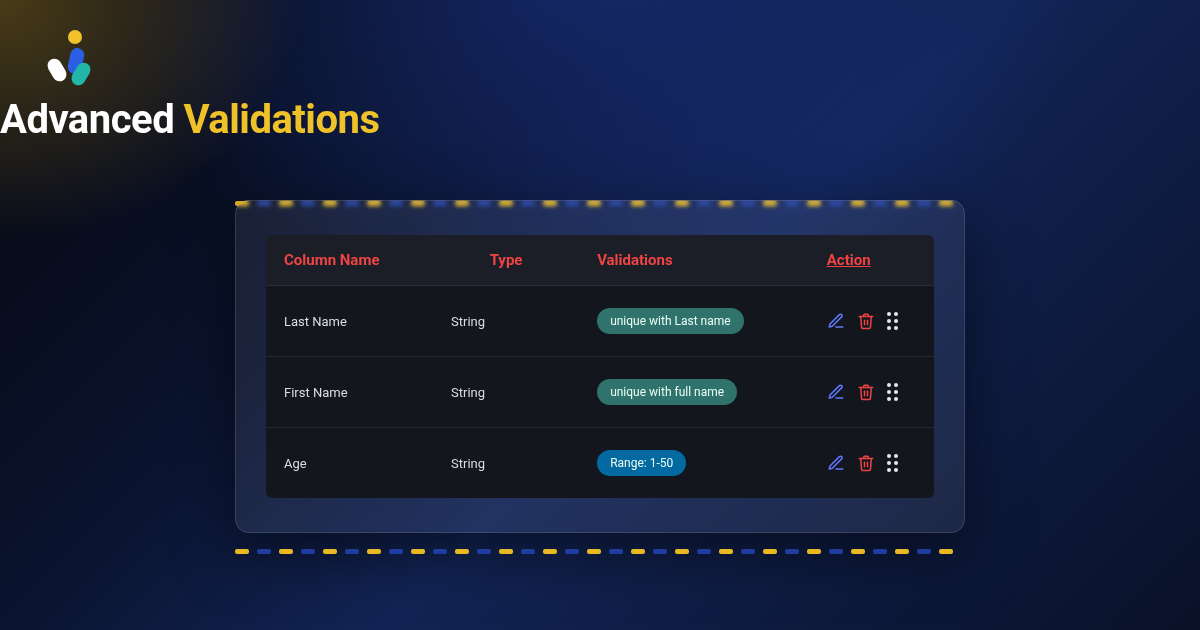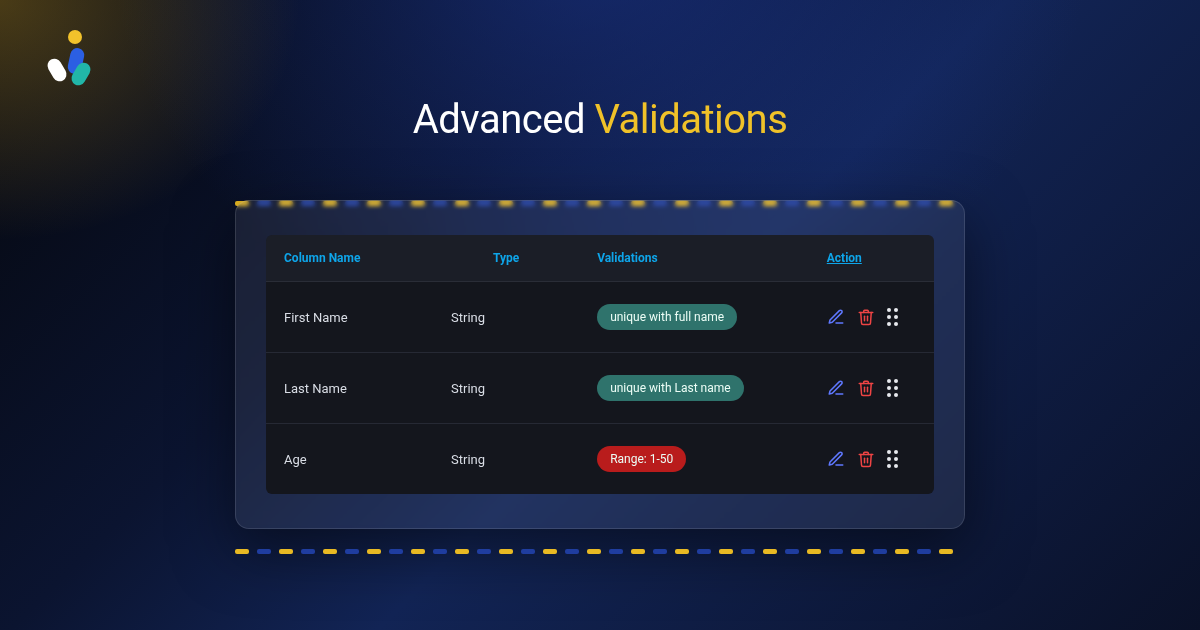--- a/index.html
+++ b/index.html
@@ -16,23 +16,22 @@
     top: 28px;
     left: 44px;
     width: 52px;
     height: 60px;
   }
   .title {
     position: absolute;
     top: 96px;
     left: 0;
     right: 0;
-    text-align: center;
     font-size: 40px;
-    font-weight: 400;
+    font-weight: 700;
     letter-spacing: -0.5px;
     color: #ffffff;
   }
   .title .accent { color: #f0c229; }
 
   .card {
     position: absolute;
     top: 200px;
     left: 235px;
     width: 730px;
@@ -66,23 +65,23 @@
 
   table {
     width: 100%;
     border-collapse: collapse;
     background: transparent;
     color: #d9dde5;
     font-size: 13px;
   }
   thead th {
     background: #1b1e27;
-    color: #0ea5e9;
+    color: #ef4444;
     font-weight: 700;
-    font-size: 12px;
+    font-size: 15px;
     text-align: left;
     padding: 16px 18px;
     border-bottom: 1px solid #2a2d37;
   }
   thead th:first-child { border-top-left-radius: 6px; }
   thead th:last-child { border-top-right-radius: 6px; }
   tbody td {
     background: #14161d;
     padding: 22px 18px;
     border-bottom: 1px solid #262934;
@@ -99,21 +98,21 @@
 
   .pill {
     display: inline-block;
     padding: 6px 13px;
     border-radius: 14px;
     font-size: 12px;
     color: #ecfdf6;
     white-space: nowrap;
   }
   .pill-teal  { background: #2f736c; }
-  .pill-green { background: #b91c1c; }
+  .pill-green { background: #0369a1; }
 
   .actions {
     display: flex;
     align-items: center;
     gap: 12px;
   }
   .icon-btn {
     width: 18px;
     height: 18px;
     display: inline-flex;
@@ -157,23 +156,23 @@
       <tr>
         <th class="col-name">Column Name</th>
         <th class="col-type">Type</th>
         <th class="col-valid">Validations</th>
         <th class="col-action">Action</th>
       </tr>
     </thead>
     <tbody>
 
     <tr>
-          <td>First Name</td>
+          <td>Last Name</td>
           <td>String</td>
-          <td><span class="pill pill-teal">unique with full name</span></td>
+          <td><span class="pill pill-teal">unique with Last name</span></td>
           <td>
             <div class="actions">
               <span class="icon-btn">
                 <span>
                   <svg width="18" height="18" viewBox="0 0 24 24" fill="none" stroke="#5f78ff" stroke-width="2" stroke-linecap="round" stroke-linejoin="round">
                     <path d="M12 20h9"></path>
                     <path d="M16.5 3.5a2.121 2.121 0 0 1 3 3L7 19l-4 1 1-4 12.5-12.5z"></path>
                   </svg>
                 </span>
               </span>
@@ -193,23 +192,23 @@
                 <i></i>
                 <i></i>
                 <i></i>
                 <i></i>
                 <i></i>
               </span>
             </div>
           </td>
         </tr>
         <tr>
-          <td>Last Name</td>
+          <td>First Name</td>
           <td>String</td>
-          <td><span class="pill pill-teal">unique with Last name</span></td>
+          <td><span class="pill pill-teal">unique with full name</span></td>
           <td>
             <div class="actions">
               <span class="icon-btn">
                 <span>
                   <svg width="18" height="18" viewBox="0 0 24 24" fill="none" stroke="#5f78ff" stroke-width="2" stroke-linecap="round" stroke-linejoin="round">
                     <path d="M12 20h9"></path>
                     <path d="M16.5 3.5a2.121 2.121 0 0 1 3 3L7 19l-4 1 1-4 12.5-12.5z"></path>
                   </svg>
                 </span>
               </span>

